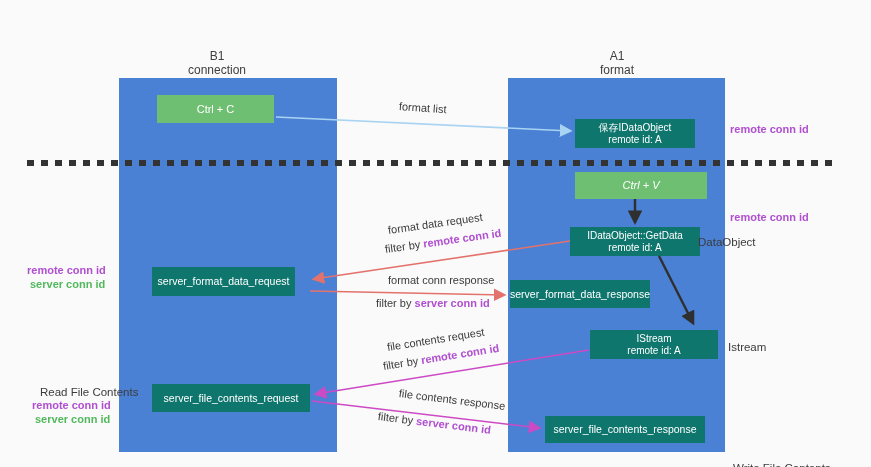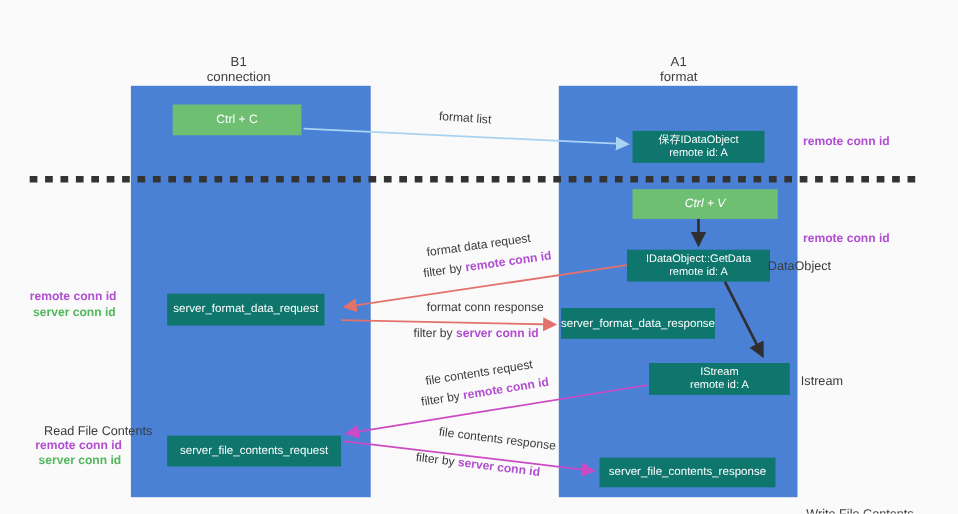--- a/index.html
+++ b/index.html
@@ -84,21 +84,21 @@
 
   <div class="abs node orange" style="left:510px;top:280px;width:140px;height:28px;">
     <span class="l1">server_format_data_response</span>
   </div>
 
   <div class="abs node orange" style="left:590px;top:330px;width:128px;height:29px;">
     <span class="l2">IStream</span>
     <span class="l2">remote id: A</span>
   </div>
 
-  <div class="abs node orange" style="left:152px;top:396px;width:158px;height:28px;">
+  <div class="abs node orange" style="left:152px;top:384px;width:158px;height:28px;">
     <span class="l1">server_file_contents_request</span>
   </div>
 
   <div class="abs node orange" style="left:545px;top:416px;width:160px;height:27px;">
     <span class="l1">server_file_contents_response</span>
   </div>
 
   <svg class="overlay" width="871" height="467" viewBox="0 0 871 467">
     <defs>
       <marker id="m-blue" viewBox="0 0 10 10" refX="8" refY="5" markerWidth="8" markerHeight="8" orient="auto-start-reverse">

